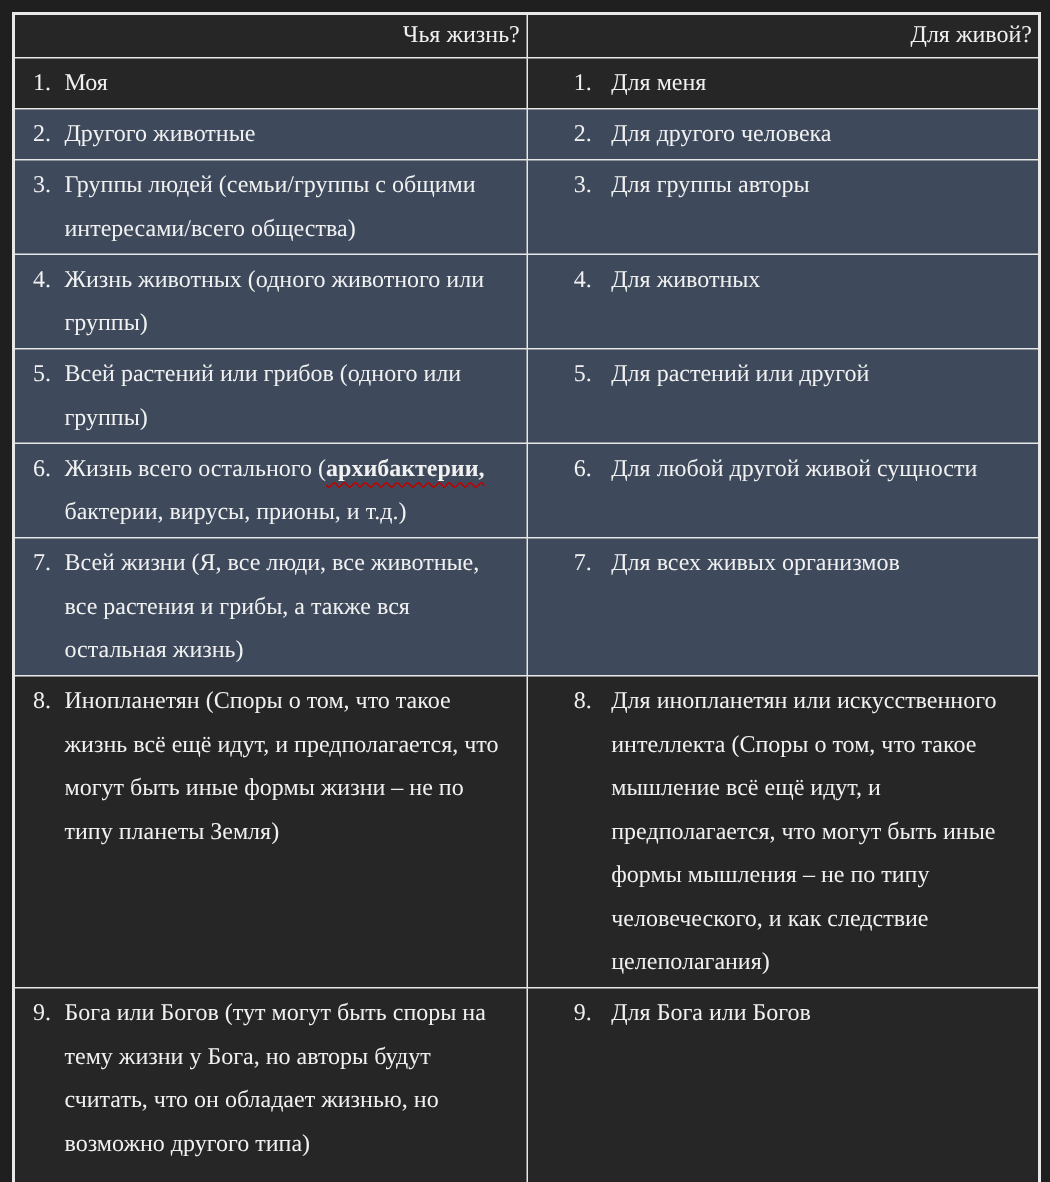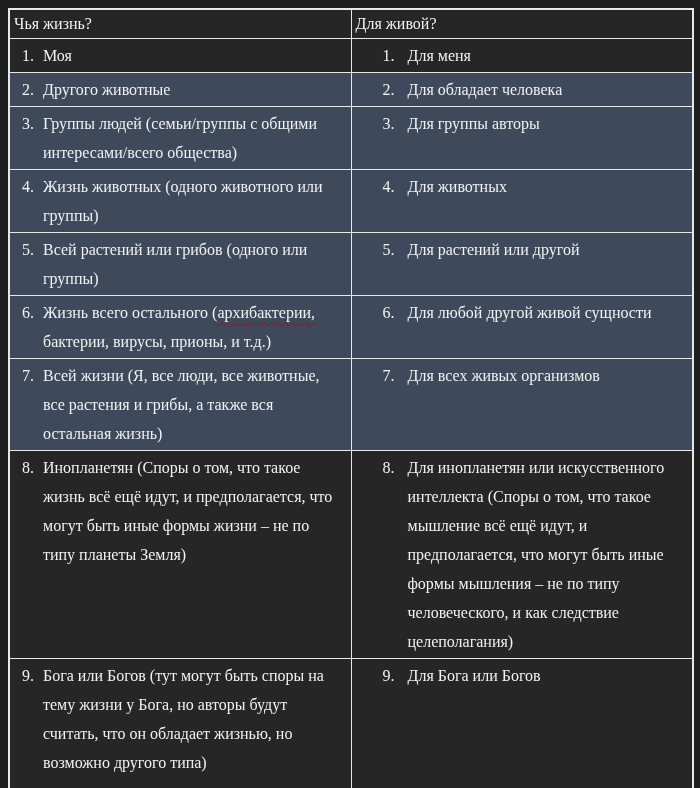--- a/index.html
+++ b/index.html
@@ -25,37 +25,38 @@
     border: 1.5px solid var(--border, #e8e8e8);
     vertical-align: top;
     color: var(--text, #f1f1f1);
   }
   th {
     font-weight: normal;
     font-size: 16px;
     line-height: 20px;
     padding: 4px 4px;
     background: var(--dark, #262626);
-    text-align: left;
+    text-align: right;
   }
   .row-dark td { background: var(--dark, #262626); }
   .row-blue td { background: var(--blue, #3e4a5c); }
   td.cell { font-size: 16px; line-height: 29px; padding: 2px 8px 2px 12px; }
   td.cell-right { padding-left: 31px; }
   tr:last-child td.cell { padding-bottom: 12px; }
   .cellwrap { display: flex; align-items: flex-start; }
   .num { flex: 0 0 21px; }
   .cell-right .num { flex: 0 0 25px; }
   .txt { flex: 1 1 auto; min-width: 0; }
   .squiggle {
     text-decoration: underline;
     text-decoration-style: wavy;
     text-decoration-color: var(--squiggle, #c00000);
     text-decoration-thickness: 1px;
     text-underline-offset: 4px;
+    font-weight: bold;
   }
 </style>
 </head>
 <body>
 
 <div class="page">
   <table class="life-table">
     <colgroup>
       <col style="width:50%">
       <col style="width:50%">
@@ -84,21 +85,21 @@
         <tr class="row-blue">
           <td class="cell cell-left">
             <div class="cellwrap">
               <span class="num">2.</span>
               <span class="txt"><span>Другого животные</span></span>
             </div>
           </td>
           <td class="cell cell-right">
             <div class="cellwrap">
               <span class="num">2.</span>
-              <span class="txt"><span>Для обладает человека</span></span>
+              <span class="txt"><span>Для другого человека</span></span>
             </div>
           </td>
         </tr>
         <tr class="row-blue">
           <td class="cell cell-left">
             <div class="cellwrap">
               <span class="num">3.</span>
               <span class="txt"><span>Группы людей (семьи/группы с общими интересами/всего общества)</span></span>
             </div>
           </td>

